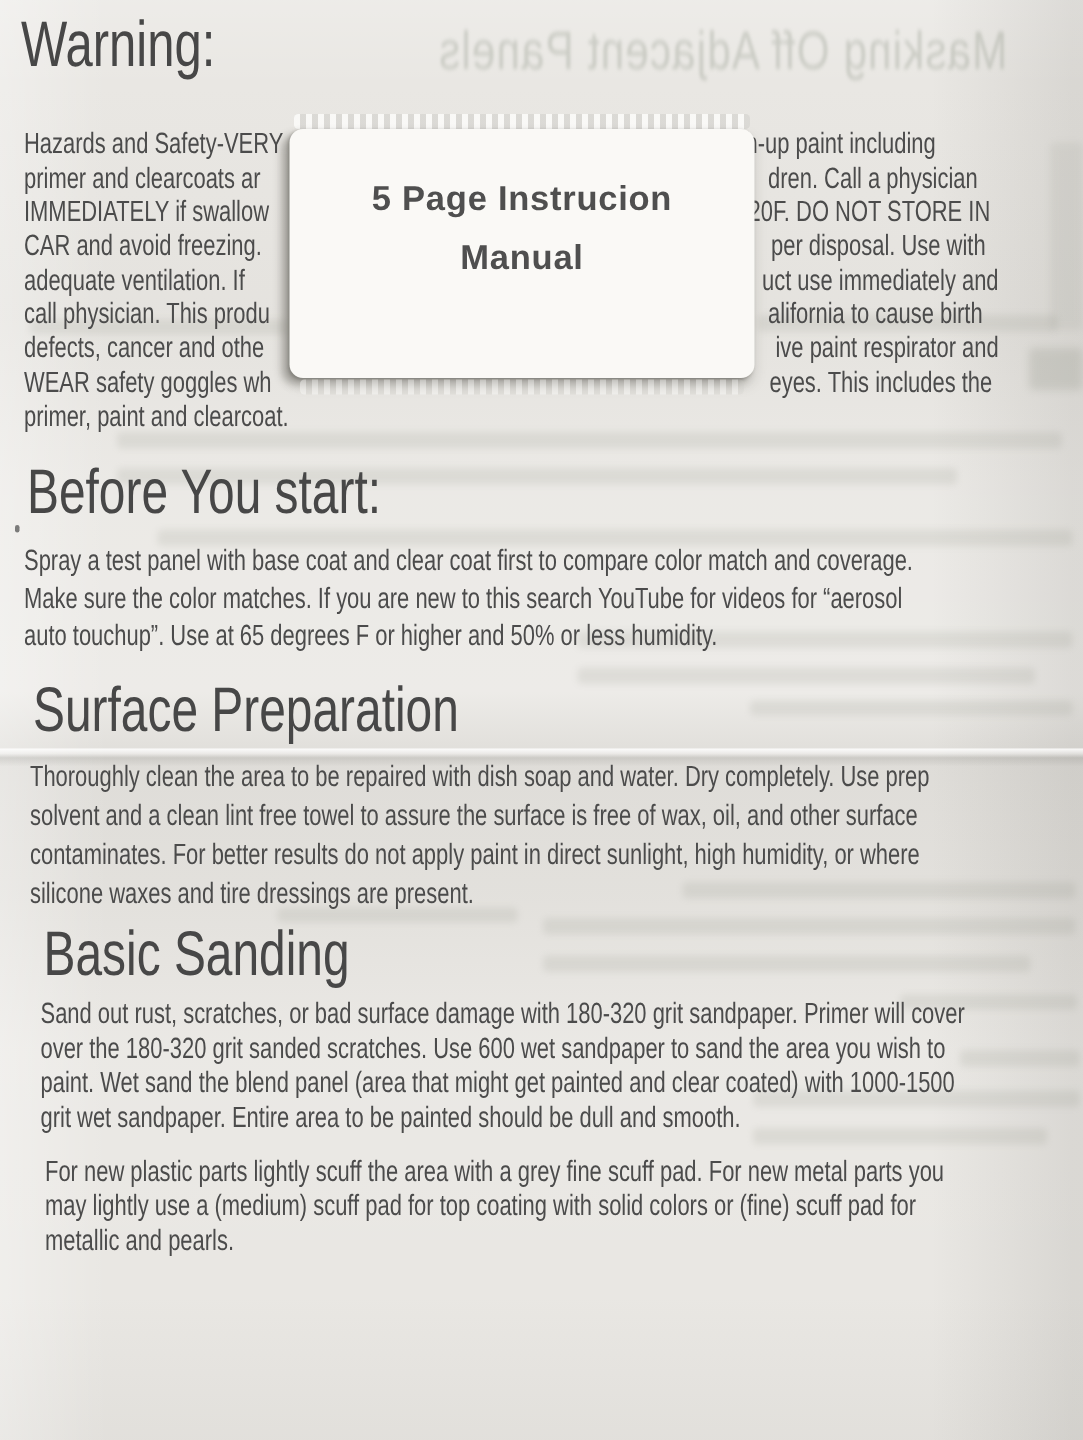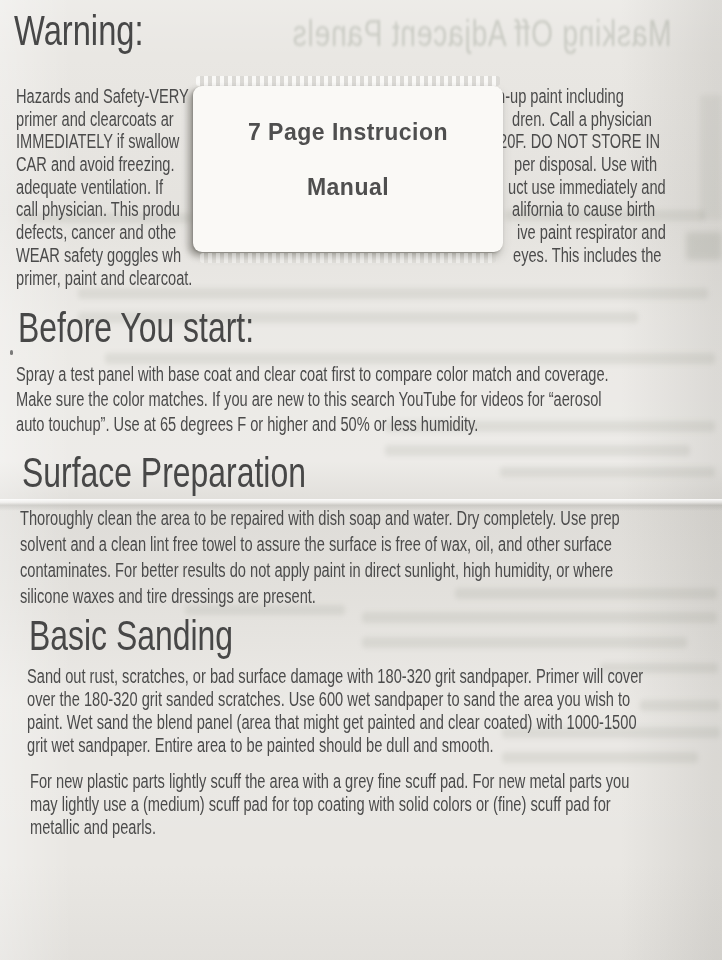--- a/index.html
+++ b/index.html
@@ -114,18 +114,18 @@
   <div class="line" style="left:27px;top:666px">Sand out rust, scratches, or bad surface damage with 180-320 grit sandpaper. Primer will cover</div>
   <div class="line" style="left:27px;top:689px">over the 180-320 grit sanded scratches. Use 600 wet sandpaper to sand the area you wish to</div>
   <div class="line" style="left:27px;top:712px">paint. Wet sand the blend panel (area that might get painted and clear coated) with 1000-1500</div>
   <div class="line" style="left:27px;top:735px">grit wet sandpaper. Entire area to be painted should be dull and smooth.</div>
   <div class="line" style="left:30px;top:771px">For new plastic parts lightly scuff the area with a grey fine scuff pad. For new metal parts you</div>
   <div class="line" style="left:30px;top:794px">may lightly use a (medium) scuff pad for top coating with solid colors or (fine) scuff pad for</div>
   <div class="line" style="left:30px;top:817px">metallic and pearls.</div>
 
   <div class="tear" style="left:196px;top:76px;width:304px;opacity:.9"></div>
   <div class="label">
-    <div class="label-line" style="top:33px">7 Page Instrucion</div>
-    <div class="label-line" style="top:88px">Manual</div>
+    <div class="label-line" style="top:33px">5 Page Instrucion</div>
+    <div class="label-line" style="top:72px">Manual</div>
   </div>
   <div class="tear" style="left:200px;top:253px;width:296px;opacity:.45"></div>
 
 </div>
 
 </body></html>

